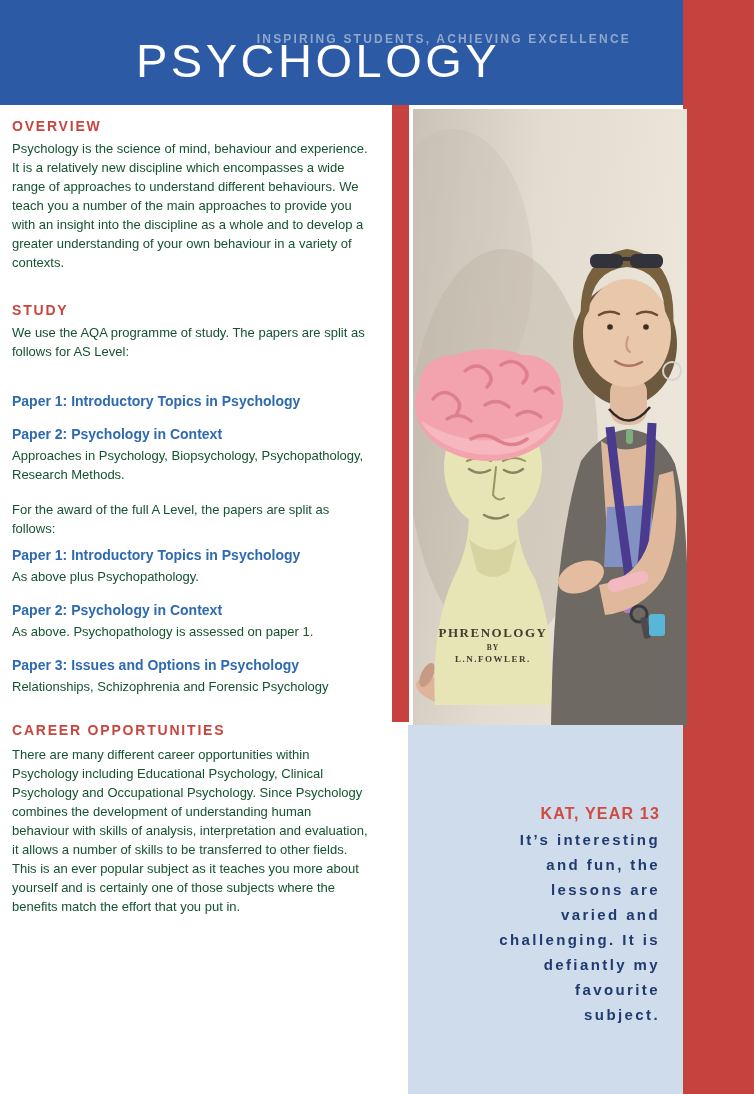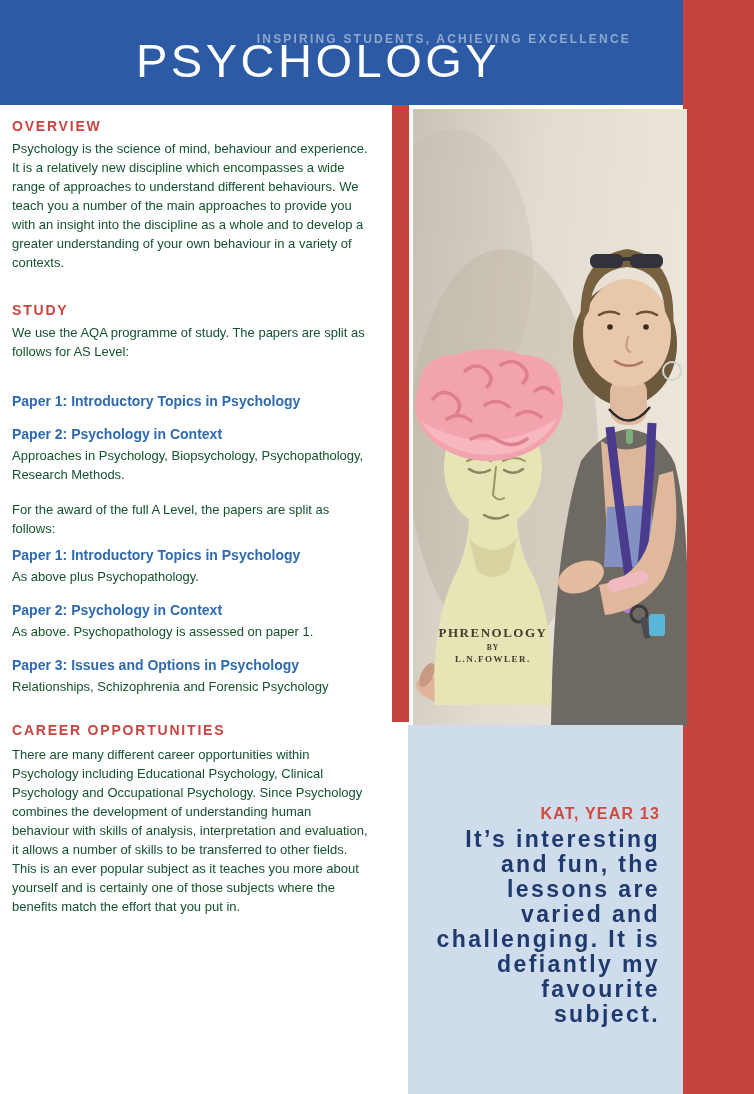--- a/index.html
+++ b/index.html
@@ -64,21 +64,21 @@
     position: absolute; left: 408px; top: 725px; width: 275px; height: 369px;
     background: #cfdcec; box-sizing: border-box;
     padding: 80px 23px 0 8px;
     text-align: right;
   }
   .quote-attr {
     font-size: 16px; font-weight: bold; letter-spacing: 1.2px;
     color: #d2493f; margin: 0 0 4px 0;
   }
   .quote-text {
-    font-size: 23px; font-weight: bold; letter-spacing: 2.4px;
+    font-size: 15px; font-weight: bold; letter-spacing: 2.4px;
     color: #1f3a6e; line-height: 25px;
     white-space: pre-line; margin: 0;
   }
 </style>
 </head>
 <body>
 
 <div class="page">
 
   <header class="banner">

